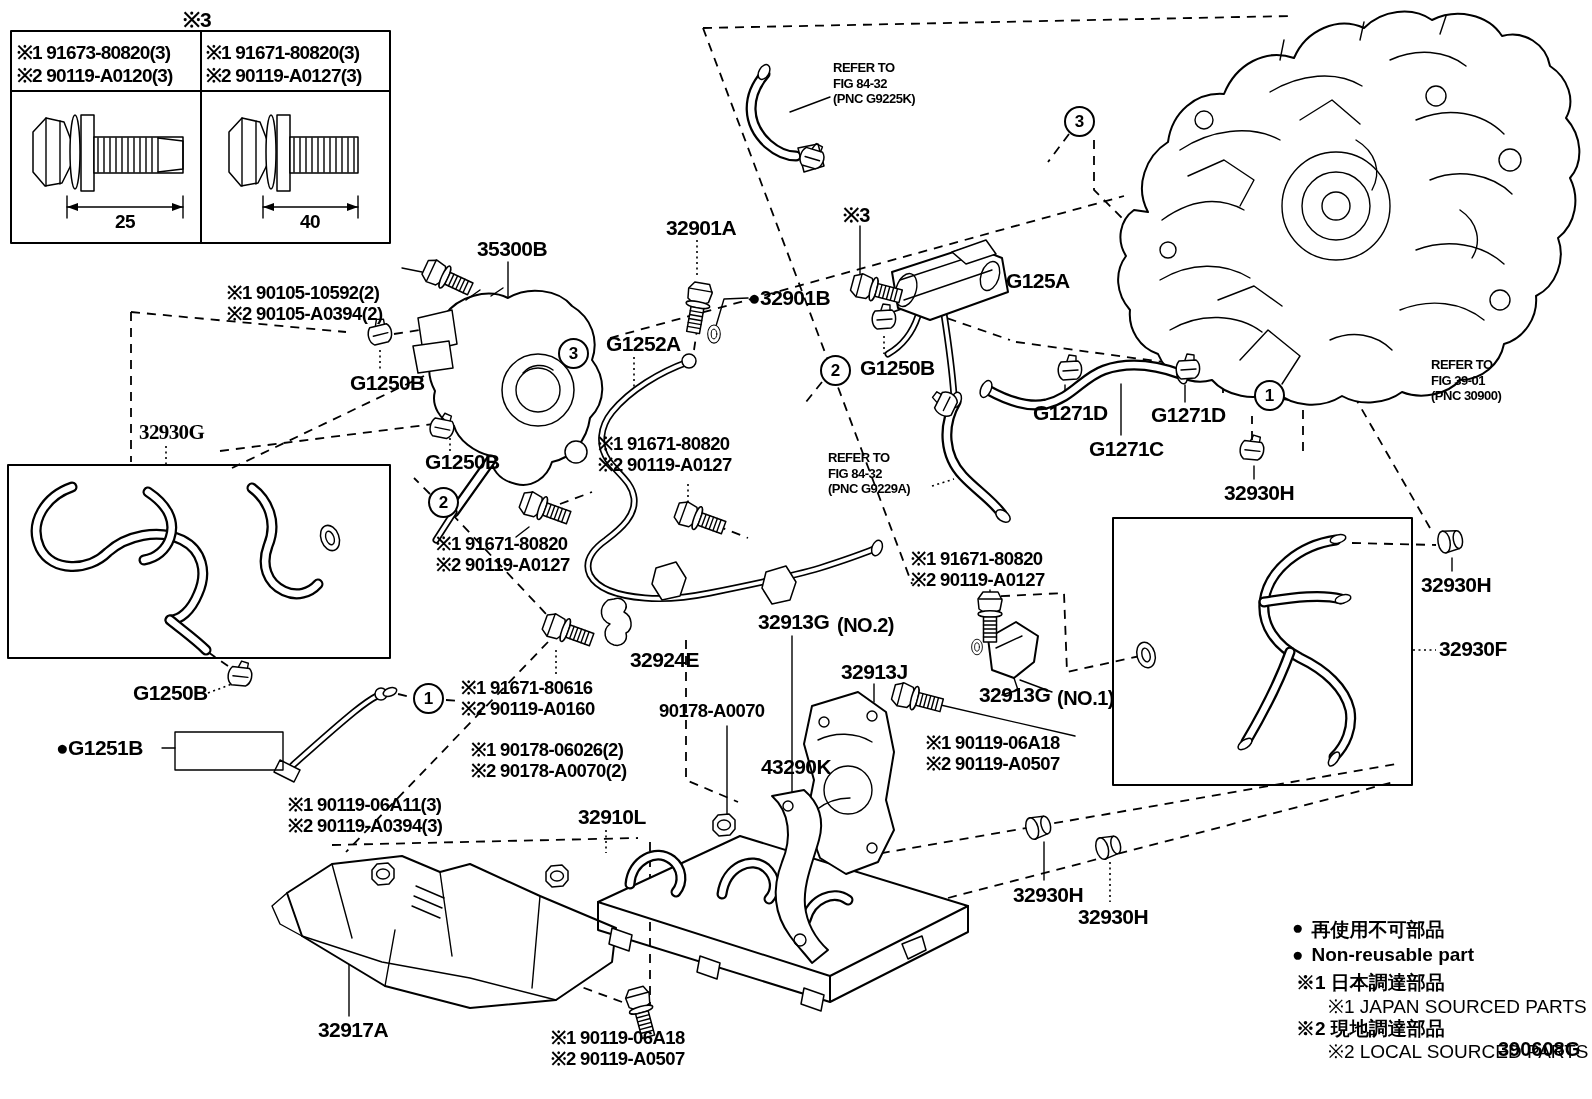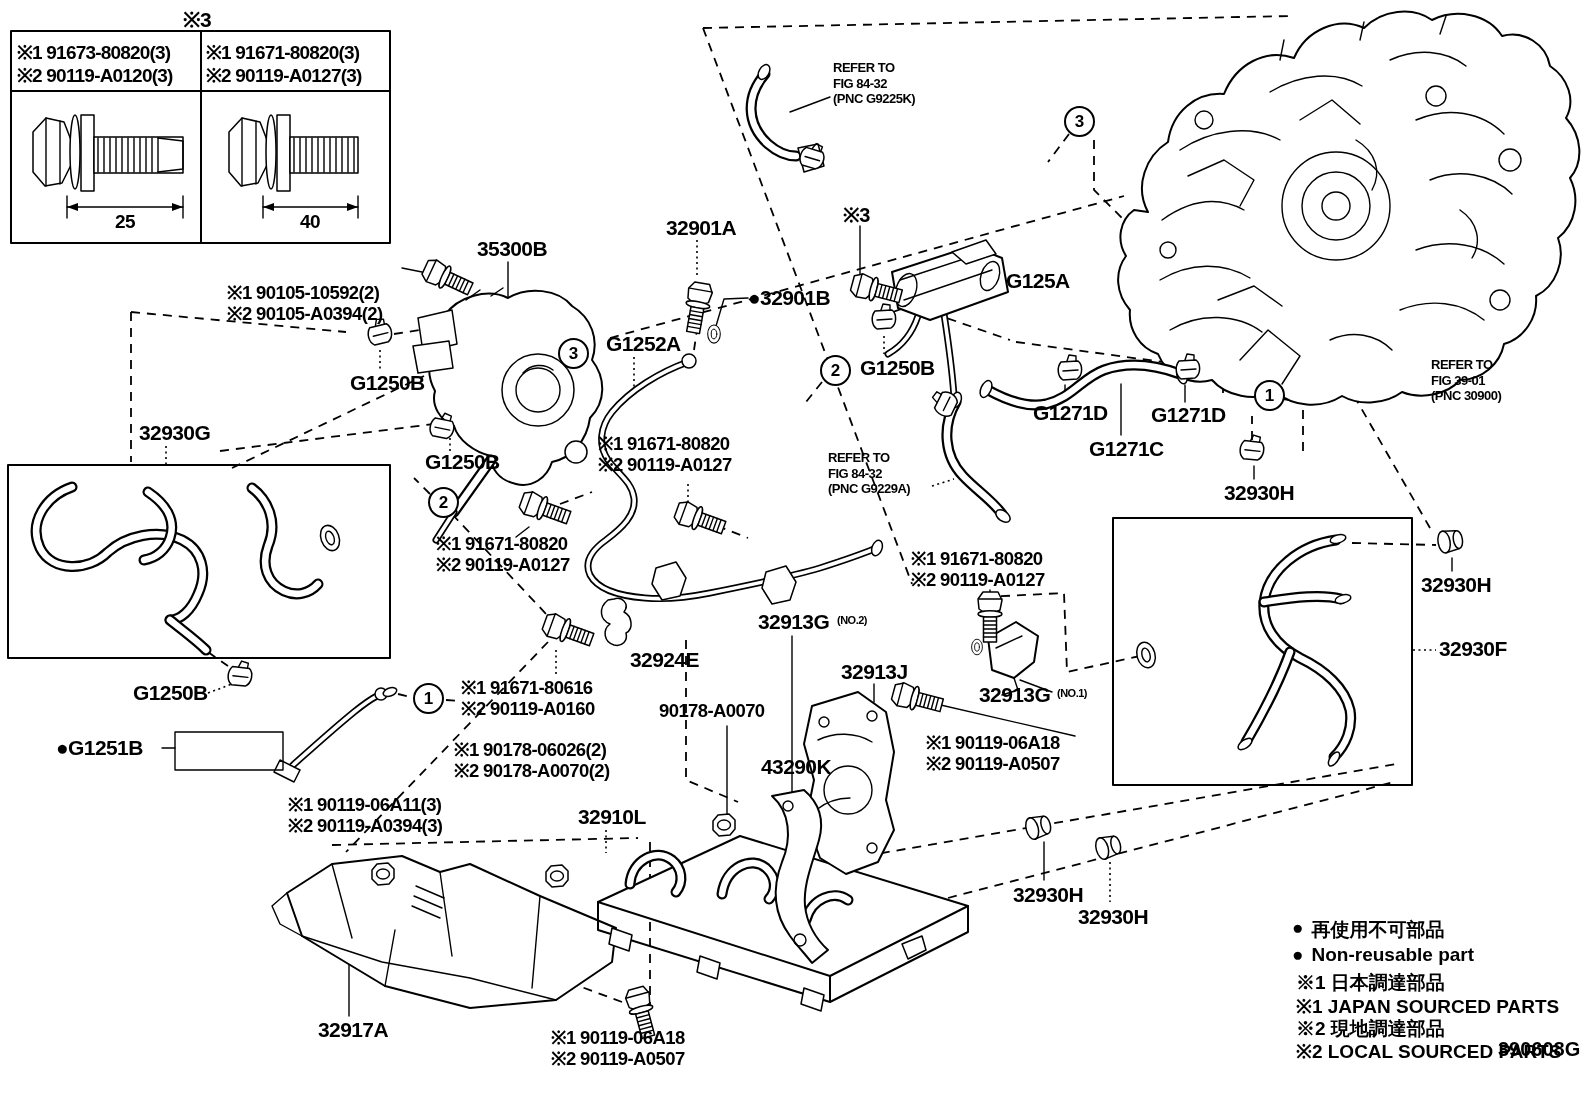--- a/index.html
+++ b/index.html
@@ -3,29 +3,29 @@
 <meta charset="utf-8">
 <style>
   html,body{margin:0;padding:0;background:#fff;}
   #canvas{position:relative;width:1592px;height:1099px;background:#fff;overflow:hidden;
           font-family:"Liberation Sans",sans-serif;color:#000;}
   #art{position:absolute;left:0;top:0;}
   .lbl{position:absolute;font-weight:bold;font-size:21px;letter-spacing:-0.6px;
        line-height:1.12;white-space:pre-line;}
   .n{font-size:18.5px;letter-spacing:-0.6px;}
   .r{font-size:13px;line-height:1.2;letter-spacing:-0.5px;}
-  .sm{font-size:11px;letter-spacing:-0.5px;}
+  .sm{font-size:20px;letter-spacing:-0.5px;}
   .dim{width:50px;text-align:center;font-size:19px;}
   .cell{font-size:19px;letter-spacing:-0.8px;}
   .fig{font-size:20px;letter-spacing:0;}
   .callout{position:absolute;width:27px;height:27px;border:2.5px solid #000;border-radius:50%;
            background:#fff;display:flex;align-items:center;justify-content:center;
            font-weight:bold;font-size:17px;}
   .legend-row{position:absolute;display:flex;gap:8px;font-weight:bold;font-size:19px;letter-spacing:0;}
-  .legend-row.en{font-weight:bold;}
+  .legend-row.en{font-weight:normal;margin-left:32px;}
   
   .s2{stroke:#000;stroke-width:2;fill:none;stroke-linecap:round;stroke-linejoin:round;}
   .s1{stroke:#000;stroke-width:1.4;fill:none;stroke-linecap:round;stroke-linejoin:round;}
   .wf{fill:#fff;stroke:#000;stroke-width:2;stroke-linejoin:round;}
   .wf1{fill:#fff;stroke:#000;stroke-width:1.5;stroke-linejoin:round;}
   .dash{stroke:#000;stroke-width:1.8;fill:none;stroke-dasharray:9 7;}
   .dot{stroke:#000;stroke-width:1.6;fill:none;stroke-dasharray:2 3.5;}
   .to{stroke:#000;stroke-width:11;fill:none;stroke-linecap:round;}
   .ti{stroke:#fff;stroke-width:6.5;fill:none;stroke-linecap:round;}
   .po{stroke:#000;stroke-width:7;fill:none;stroke-linecap:round;}
@@ -407,21 +407,21 @@
 <div class="lbl" style="left:1006px;top:269px;">G125A</div>
 <div class="lbl" style="left:350px;top:371px;">G1250B</div>
 <div class="lbl" style="left:606px;top:332px;">G1252A</div>
 <div class="lbl" style="left:860px;top:356px;">G1250B</div>
 <div class="lbl" style="left:1033px;top:401px;">G1271D</div>
 <div class="lbl" style="left:1151px;top:403px;">G1271D</div>
 <div class="lbl" style="left:1089px;top:437px;">G1271C</div>
 <div class="lbl r" style="left:1431px;top:357px;">REFER TO
 FIG 39-01
 (PNC 30900)</div>
-<div class="lbl" style="left:139px;top:421px;">32930G</div>
+<div class="lbl" style="left:139px;top:421px;font-family:Liberation Serif, serif;">32930G</div>
 <div class="lbl" style="left:425px;top:450px;">G1250B</div>
 <div class="lbl n" style="left:598px;top:434px;">※1 91671-80820
 ※2 90119-A0127</div>
 <div class="lbl r" style="left:828px;top:450px;">REFER TO
 FIG 84-32
 (PNC G9229A)</div>
 <div class="lbl" style="left:1224px;top:481px;">32930H</div>
 <div class="lbl n" style="left:436px;top:534px;">※1 91671-80820
 ※2 90119-A0127</div>
 <div class="lbl" style="left:1421px;top:573px;">32930H</div>
@@ -431,21 +431,21 @@
 ※2 90119-A0127</div>
 <div class="lbl" style="left:589px;top:648px;margin-left:41px;">32924E</div>
 <div class="lbl" style="left:841px;top:660px;">32913J</div>
 <div class="lbl n" style="left:659px;top:701px;">90178-A0070</div>
 <div class="lbl" style="left:979px;top:683px;">32913G</div>
 <div class="lbl sm" style="left:1057px;top:687px;">(NO.1)</div>
 <div class="lbl n" style="left:461px;top:678px;">※1 91671-80616
 ※2 90119-A0160</div>
 <div class="lbl" style="left:133px;top:681px;">G1250B</div>
 <div class="lbl" style="left:56px;top:736px;">●G1251B</div>
-<div class="lbl n" style="left:454px;top:740px;">※1 90178-06026(2)
+<div class="lbl n" style="left:471px;top:740px;">※1 90178-06026(2)
 ※2 90178-A0070(2)</div>
 <div class="lbl" style="left:761px;top:755px;">43290K</div>
 <div class="lbl n" style="left:926px;top:733px;">※1 90119-06A18
 ※2 90119-A0507</div>
 <div class="lbl" style="left:1439px;top:637px;">32930F</div>
 <div class="lbl n" style="left:288px;top:795px;">※1 90119-06A11(3)
 ※2 90119-A0394(3)</div>
 <div class="lbl" style="left:578px;top:805px;">32910L</div>
 <div class="lbl" style="left:1013px;top:883px;">32930H</div>
 <div class="lbl" style="left:1078px;top:905px;">32930H</div>

